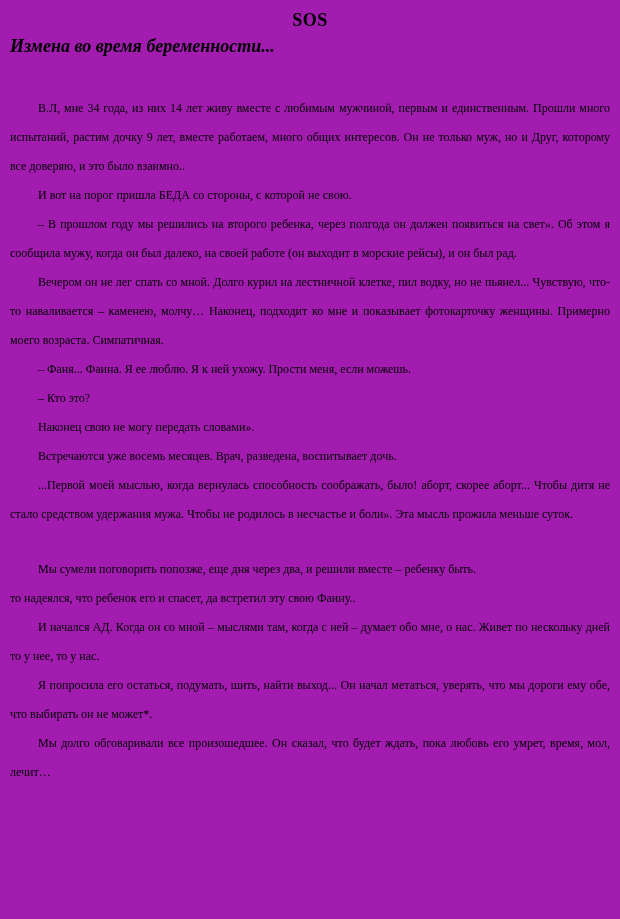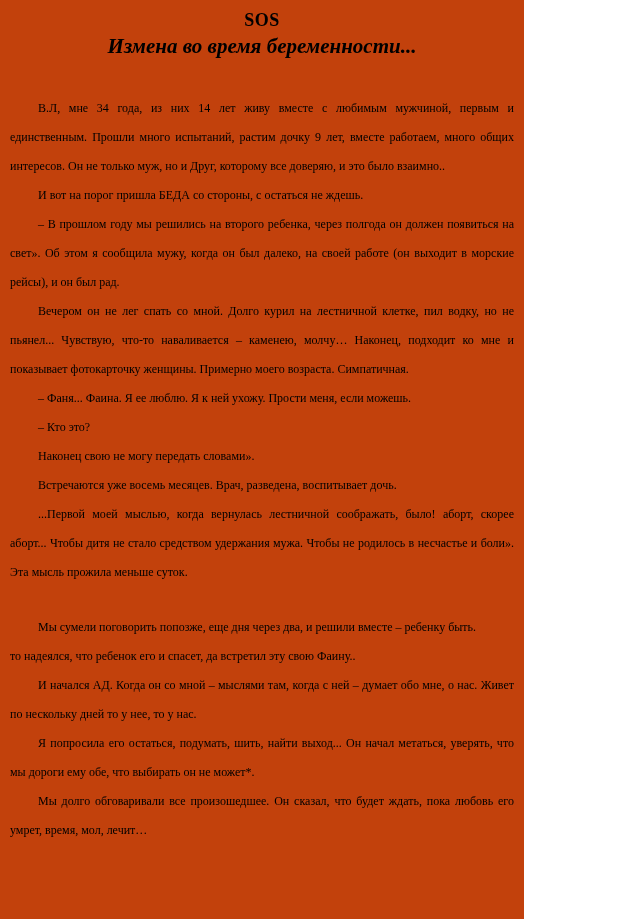--- a/index.html
+++ b/index.html
@@ -9,39 +9,39 @@
     body {
       width: 620px;
       height: 919px;
       background: #ffffff;
       color: #000000;
       font-family: "Liberation Serif", "DejaVu Serif", serif;
       overflow: hidden;
     }
     .page {
       box-sizing: border-box;
-      width: 524px;
+      width: 620px;
       height: 919px;
       padding: 8px 10px 0 10px;
       overflow: hidden;
-      background: #c2410c;
+      background: #a21caf;
     }
     .doc-title {
       text-align: center;
       font-weight: bold;
       font-size: 18px;
       line-height: 24px;
       margin: 0;
       letter-spacing: 0.5px;
     }
     .doc-subtitle {
-      text-align: center;
+      text-align: left;
       font-weight: bold;
       font-style: italic;
-      font-size: 21px;
+      font-size: 18px;
       line-height: 24px;
       margin: 2px 0 0 0;
     }
     .body-text {
       margin-top: 36px;
     }
     .body-text p {
       margin: 0;
       font-size: 12px;
       line-height: 29px;
@@ -57,28 +57,28 @@
   </style>
 </head>
 <body>
 
 <div class="page">
   <h1 class="doc-title">SOS</h1>
   <h2 class="doc-subtitle">Измена во время беременности...</h2>
 
   <div class="body-text">
     <p>В.Л, мне 34 года, из них 14 лет живу вместе с любимым мужчиной, первым и единственным. Прошли много испытаний, растим дочку 9 лет, вместе работаем, много общих интересов. Он не только муж, но и Друг, которому все доверяю, и это было взаимно..</p>
-    <p>И вот на порог пришла БЕДА со стороны, с остаться не ждешь.</p>
+    <p>И вот на порог пришла БЕДА со стороны, с которой не свою.</p>
     <p>– В прошлом году мы решились на второго ребенка, через полгода он должен появиться на свет». Об этом я сообщила мужу, когда он был далеко, на своей работе (он выходит в морские рейсы), и он был рад.</p>
     <p>Вечером он не лег спать со мной. Долго курил на лестничной клетке, пил водку, но не пьянел... Чувствую, что-то наваливается – каменею, молчу… Наконец, подходит ко мне и показывает фотокарточку женщины. Примерно моего возраста. Симпатичная.</p>
     <p>– Фаня... Фаина. Я ее люблю. Я к ней ухожу. Прости меня, если можешь.</p>
     <p>– Кто это?</p>
     <p>Наконец свою не могу передать словами».</p>
     <p>Встречаются уже восемь месяцев. Врач, разведена, воспитывает дочь.</p>
-    <p>...Первой моей мыслью, когда вернулась лестничной соображать, было! аборт, скорее аборт... Чтобы дитя не стало средством удержания мужа. Чтобы не родилось в несчастье и боли». Эта мысль прожила меньше суток.</p>
+    <p>...Первой моей мыслью, когда вернулась способность соображать, было! аборт, скорее аборт... Чтобы дитя не стало средством удержания мужа. Чтобы не родилось в несчастье и боли». Эта мысль прожила меньше суток.</p>
     <p class="gap-before">Мы сумели поговорить попозже, еще дня через два, и решили вместе – ребенку быть.</p>
     <p class="no-indent">то надеялся, что ребенок его и спасет, да встретил эту свою Фаину..</p>
     <p>И начался АД. Когда он со мной – мыслями там, когда с ней – думает обо мне, о нас. Живет по нескольку дней то у нее, то у нас.</p>
     <p>Я попросила его остаться, подумать, шить, найти выход... Он начал метаться, уверять, что мы дороги ему обе, что выбирать он не может*.</p>
     <p>Мы долго обговаривали все произошедшее. Он сказал, что будет ждать, пока любовь его умрет, время, мол, лечит…</p>
 
   </div>
 </div>
 
 </body></html>

